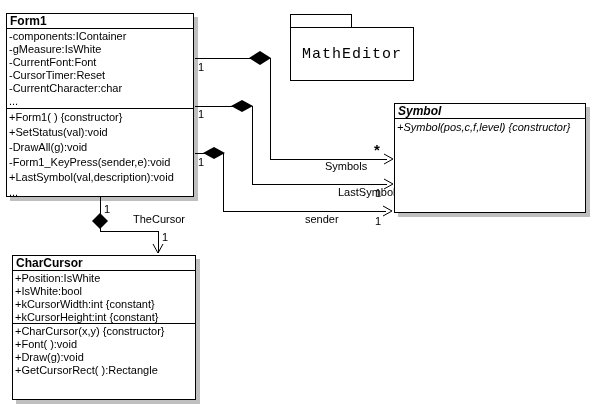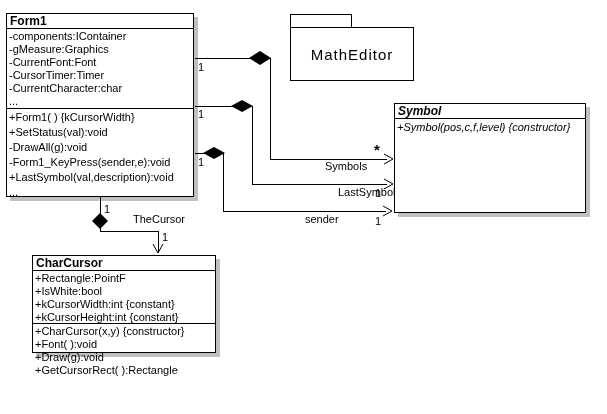--- a/index.html
+++ b/index.html
@@ -26,21 +26,21 @@
   .pkg-tab{
     position:absolute;left:290px;top:14px;width:62px;height:14px;
     border:1px solid #000;background:#fff;box-sizing:border-box;
   }
   .pkg-body{
     position:absolute;left:290px;top:27px;width:124px;height:54px;
     border:1px solid #000;background:#fff;box-sizing:border-box;
     display:flex;align-items:center;justify-content:center;
   }
   .pkg-label{
-    font-family:Liberation Sans, sans-serif;font-size:15px;
+    font-family:Liberation Mono, monospace;font-size:15px;
     letter-spacing:1px;white-space:nowrap;
   }
   svg#connectors{position:absolute;left:0;top:0;pointer-events:none;}
   .lbl{position:absolute;white-space:nowrap;line-height:11px;}
   .mult{position:absolute;white-space:nowrap;line-height:11px;}
   .star{font-weight:bold;font-size:15px;line-height:12px;}
 </style>
 </head>
 <body>
 
@@ -50,47 +50,47 @@
     <div class="pkg-tab"></div>
     <div class="pkg-body">
       <span class="pkg-label">MathEditor</span>
     </div>
   </div>
 
   <div class="class-box" style="left:6px;top:13px;width:188px;height:184px;">
     <div class="class-title">Form1</div>
     <div class="class-section attrs lh13" style="height:80px;">
         <div class="member">-components:IContainer</div>
-        <div class="member">-gMeasure:Graphics</div>
+        <div class="member">-gMeasure:IsWhite</div>
         <div class="member">-CurrentFont:Font</div>
-        <div class="member">-CursorTimer:Timer</div>
+        <div class="member">-CursorTimer:Reset</div>
         <div class="member">-CurrentCharacter:char</div>
         <div class="member">...</div>
       </div>
     <div class="class-section lh15" style="height:89px;">
-        <div class="member">+Form1( ) {kCursorWidth}</div>
+        <div class="member">+Form1( ) {constructor}</div>
         <div class="member">+SetStatus(val):void</div>
         <div class="member">-DrawAll(g):void</div>
         <div class="member">-Form1_KeyPress(sender,e):void</div>
         <div class="member">+LastSymbol(val,description):void</div>
         <div class="member">...</div>
       </div>
   </div>
 
   <div class="class-box" style="left:394px;top:103px;width:192px;height:110px;font-style:italic;">
     <div class="class-title">Symbol</div>
     <div class="class-section lh14" style="height:24px;">
         <div class="member">+Symbol(pos,c,f,level) {constructor}</div>
       </div>
   </div>
 
-  <div class="class-box" style="left:32px;top:255px;width:184px;height:98px;">
+  <div class="class-box" style="left:12px;top:255px;width:184px;height:145px;">
     <div class="class-title">CharCursor</div>
     <div class="class-section attrs lh13" style="height:53px;">
-        <div class="member">+Rectangle:PointF</div>
+        <div class="member">+Position:IsWhite</div>
         <div class="member">+IsWhite:bool</div>
         <div class="member">+kCursorWidth:int {constant}</div>
         <div class="member">+kCursorHeight:int {constant}</div>
       </div>
     <div class="class-section lh13" style="height:56px;">
         <div class="member">+CharCursor(x,y) {constructor}</div>
         <div class="member">+Font( ):void</div>
         <div class="member">+Draw(g):void</div>
         <div class="member">+GetCursorRect( ):Rectangle</div>
       </div>

